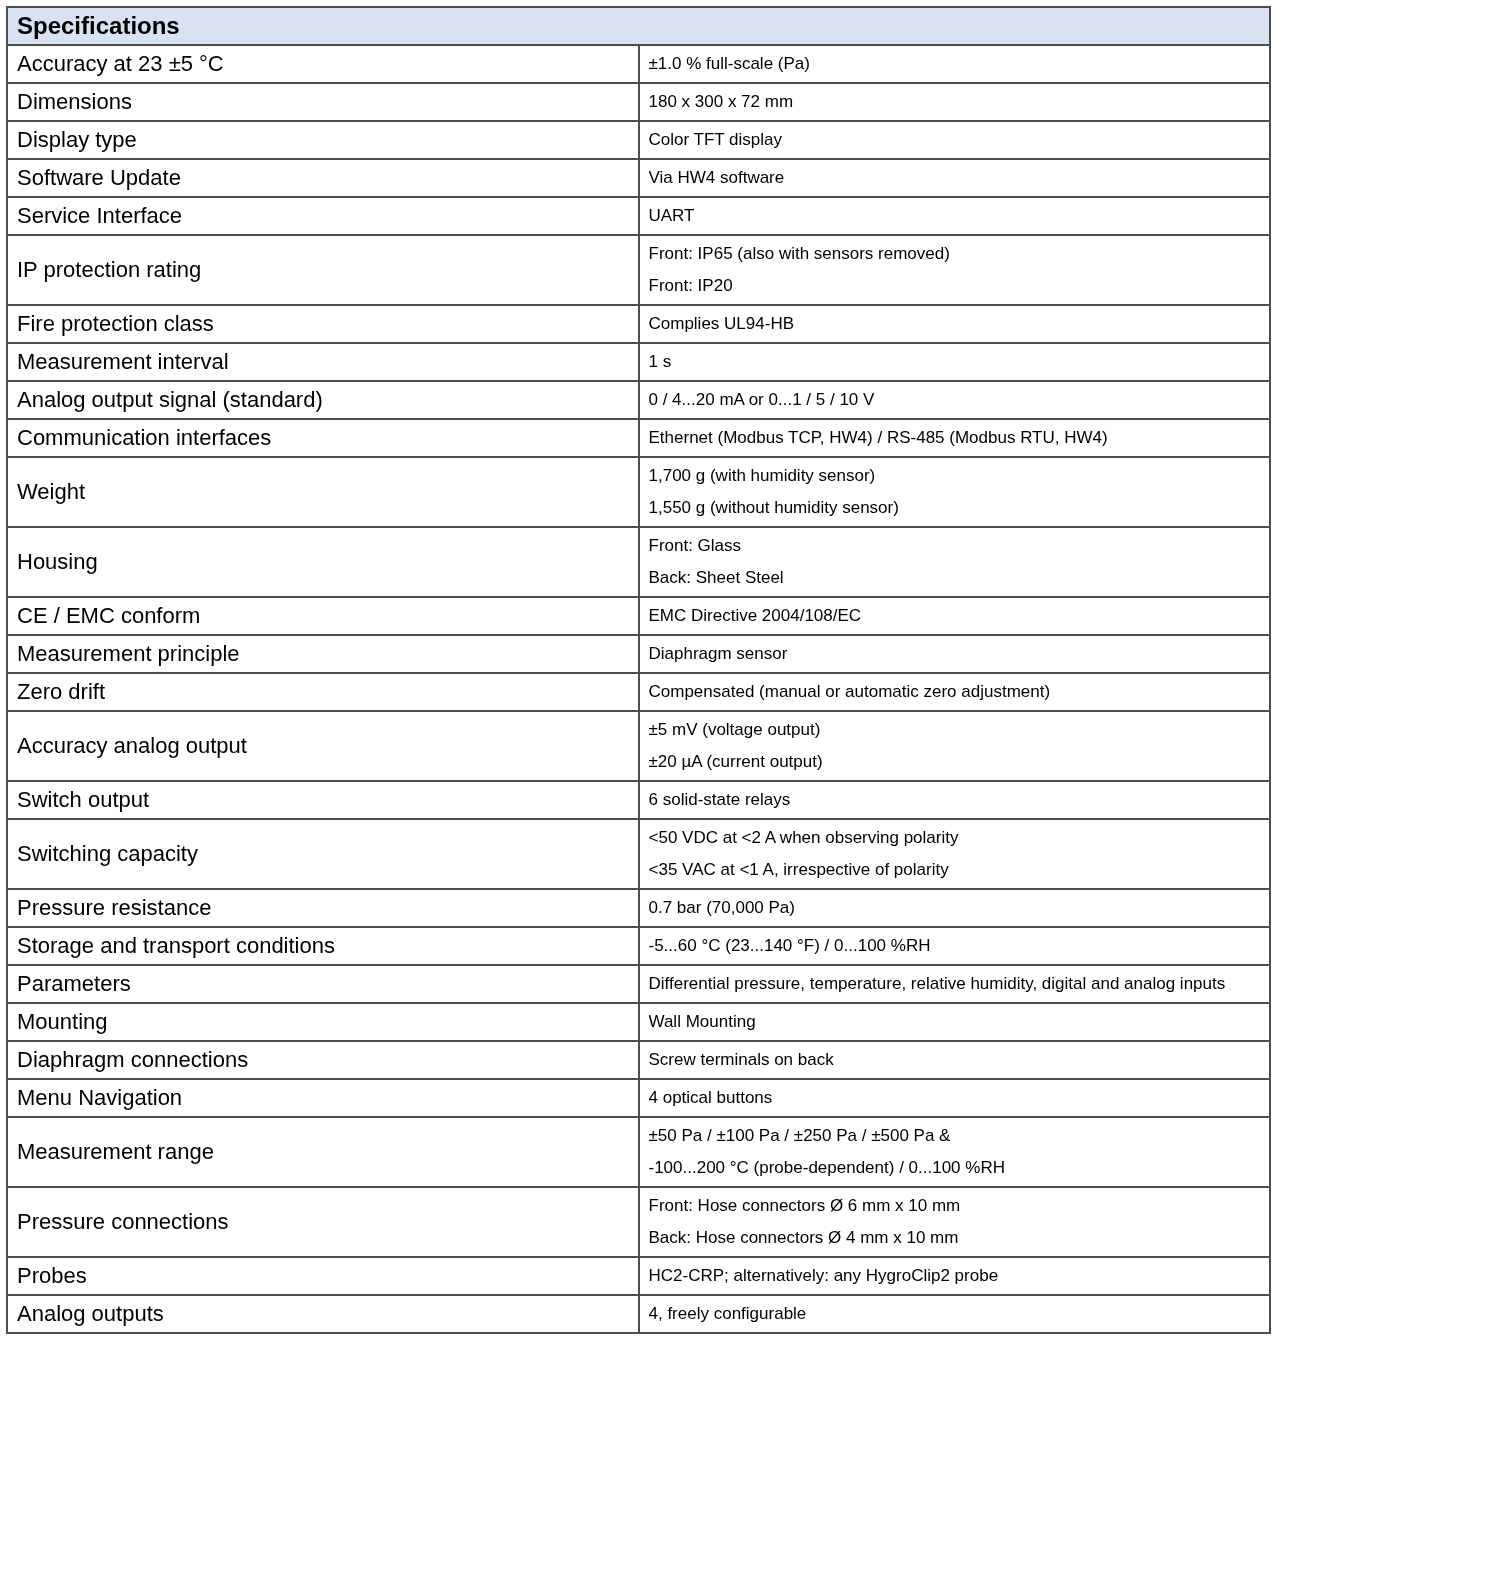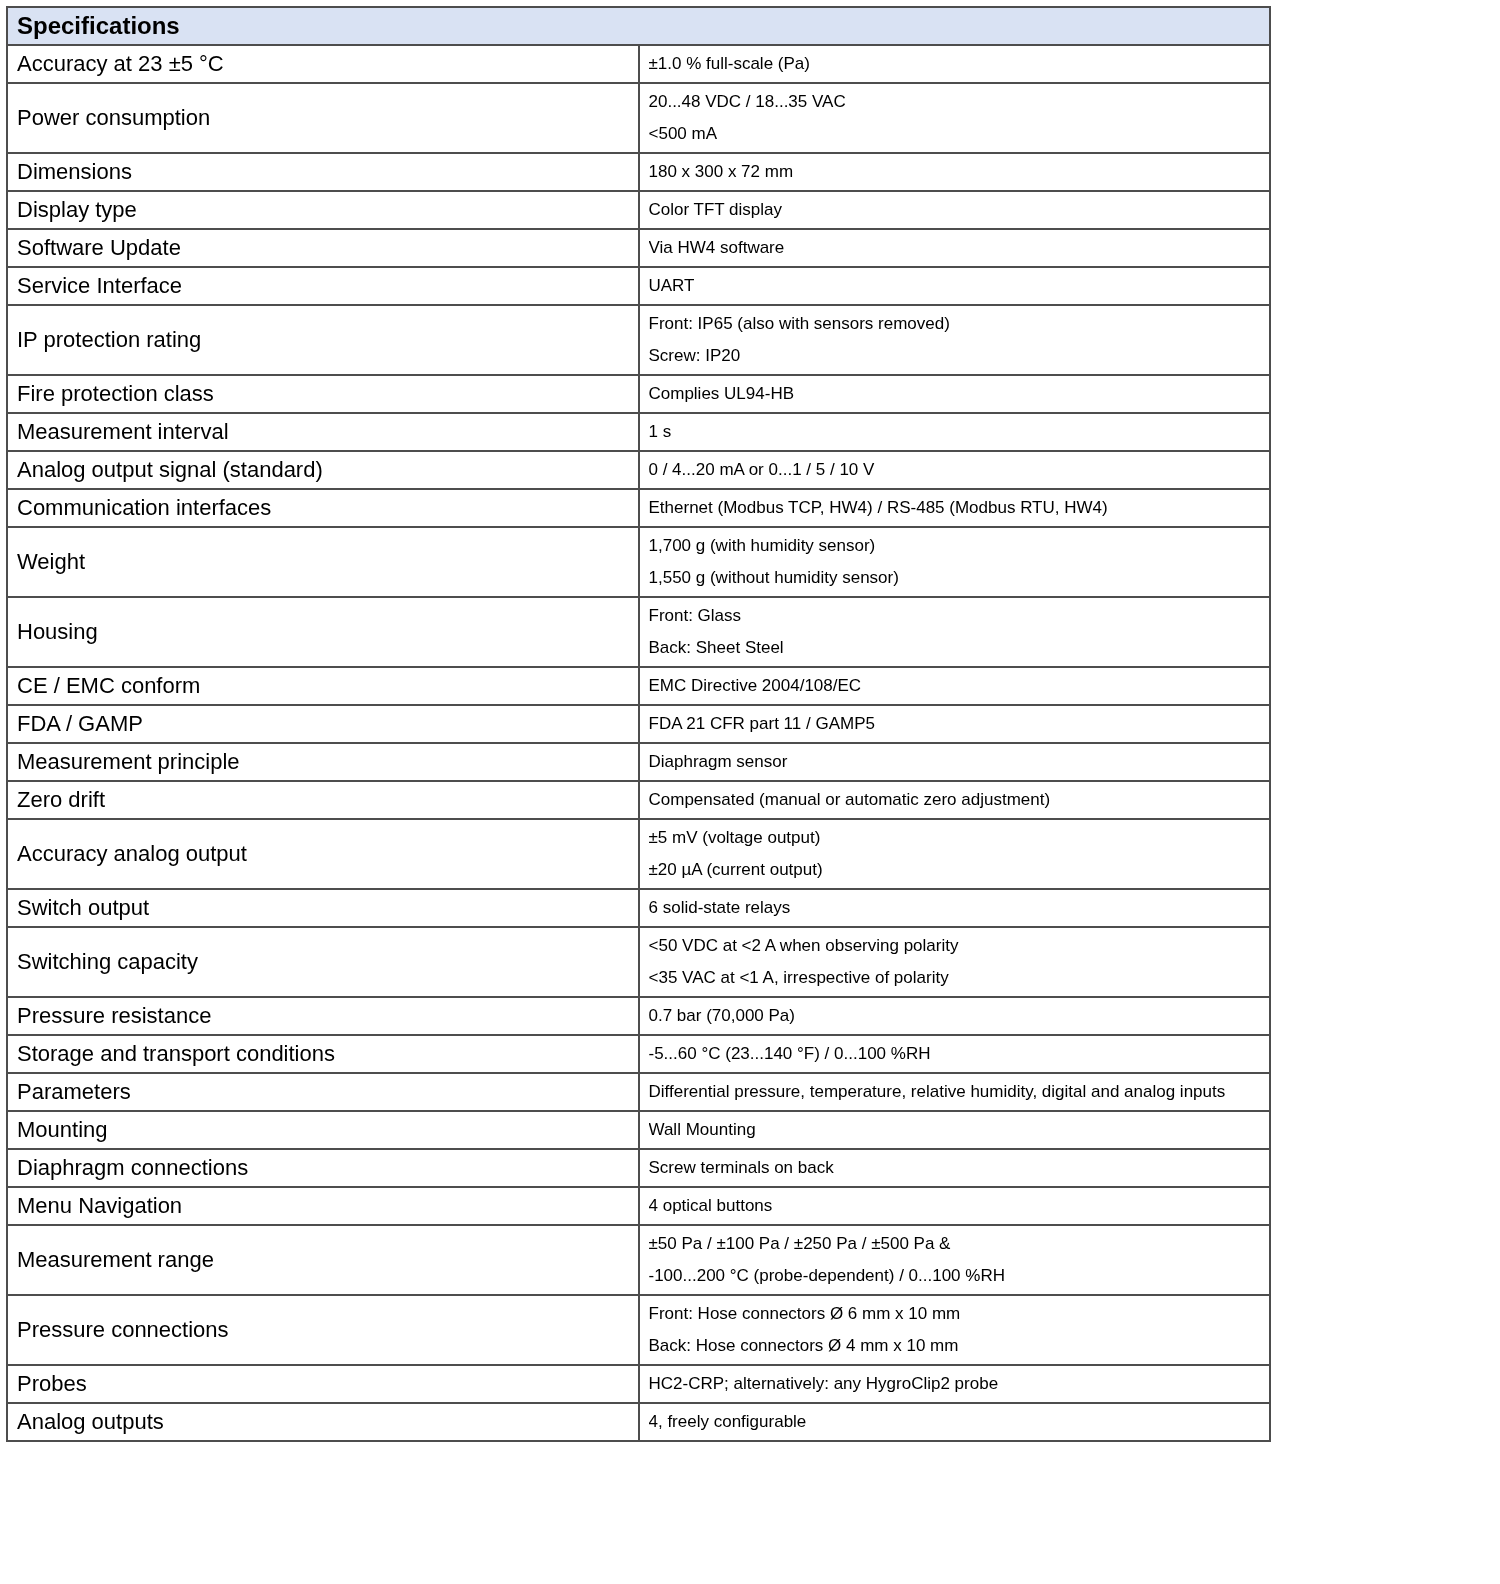--- a/index.html
+++ b/index.html
@@ -61,27 +61,20 @@
       </tr>
     </thead>
     <tbody>
         <tr>
           <td class="label-cell">Accuracy at 23 ±5 °C</td>
           <td class="value-cell">
             <div class="value-line">±1.0 % full-scale (Pa)</div>
           </td>
         </tr>
         <tr>
-          <td class="label-cell">Power consumption</td>
-          <td class="value-cell">
-            <div class="value-line">20...48 VDC / 18...35 VAC</div>
-            <div class="value-line">&lt;500 mA</div>
-          </td>
-        </tr>
-        <tr>
           <td class="label-cell">Dimensions</td>
           <td class="value-cell">
             <div class="value-line">180 x 300 x 72 mm</div>
           </td>
         </tr>
         <tr>
           <td class="label-cell">Display type</td>
           <td class="value-cell">
             <div class="value-line">Color TFT display</div>
           </td>
@@ -95,21 +88,21 @@
         <tr>
           <td class="label-cell">Service Interface</td>
           <td class="value-cell">
             <div class="value-line">UART</div>
           </td>
         </tr>
         <tr>
           <td class="label-cell">IP protection rating</td>
           <td class="value-cell">
             <div class="value-line">Front: IP65 (also with sensors removed)</div>
-            <div class="value-line">Screw: IP20</div>
+            <div class="value-line">Front: IP20</div>
           </td>
         </tr>
         <tr>
           <td class="label-cell">Fire protection class</td>
           <td class="value-cell">
             <div class="value-line">Complies UL94-HB</div>
           </td>
         </tr>
         <tr>
           <td class="label-cell">Measurement interval</td>
@@ -140,26 +133,20 @@
           <td class="label-cell">Housing</td>
           <td class="value-cell">
             <div class="value-line">Front: Glass</div>
             <div class="value-line">Back: Sheet Steel</div>
           </td>
         </tr>
         <tr>
           <td class="label-cell">CE / EMC conform</td>
           <td class="value-cell">
             <div class="value-line">EMC Directive 2004/108/EC</div>
-          </td>
-        </tr>
-        <tr>
-          <td class="label-cell">FDA / GAMP</td>
-          <td class="value-cell">
-            <div class="value-line">FDA 21 CFR part 11 / GAMP5</div>
           </td>
         </tr>
         <tr>
           <td class="label-cell">Measurement principle</td>
           <td class="value-cell">
             <div class="value-line">Diaphragm sensor</div>
           </td>
         </tr>
         <tr>
           <td class="label-cell">Zero drift</td>

